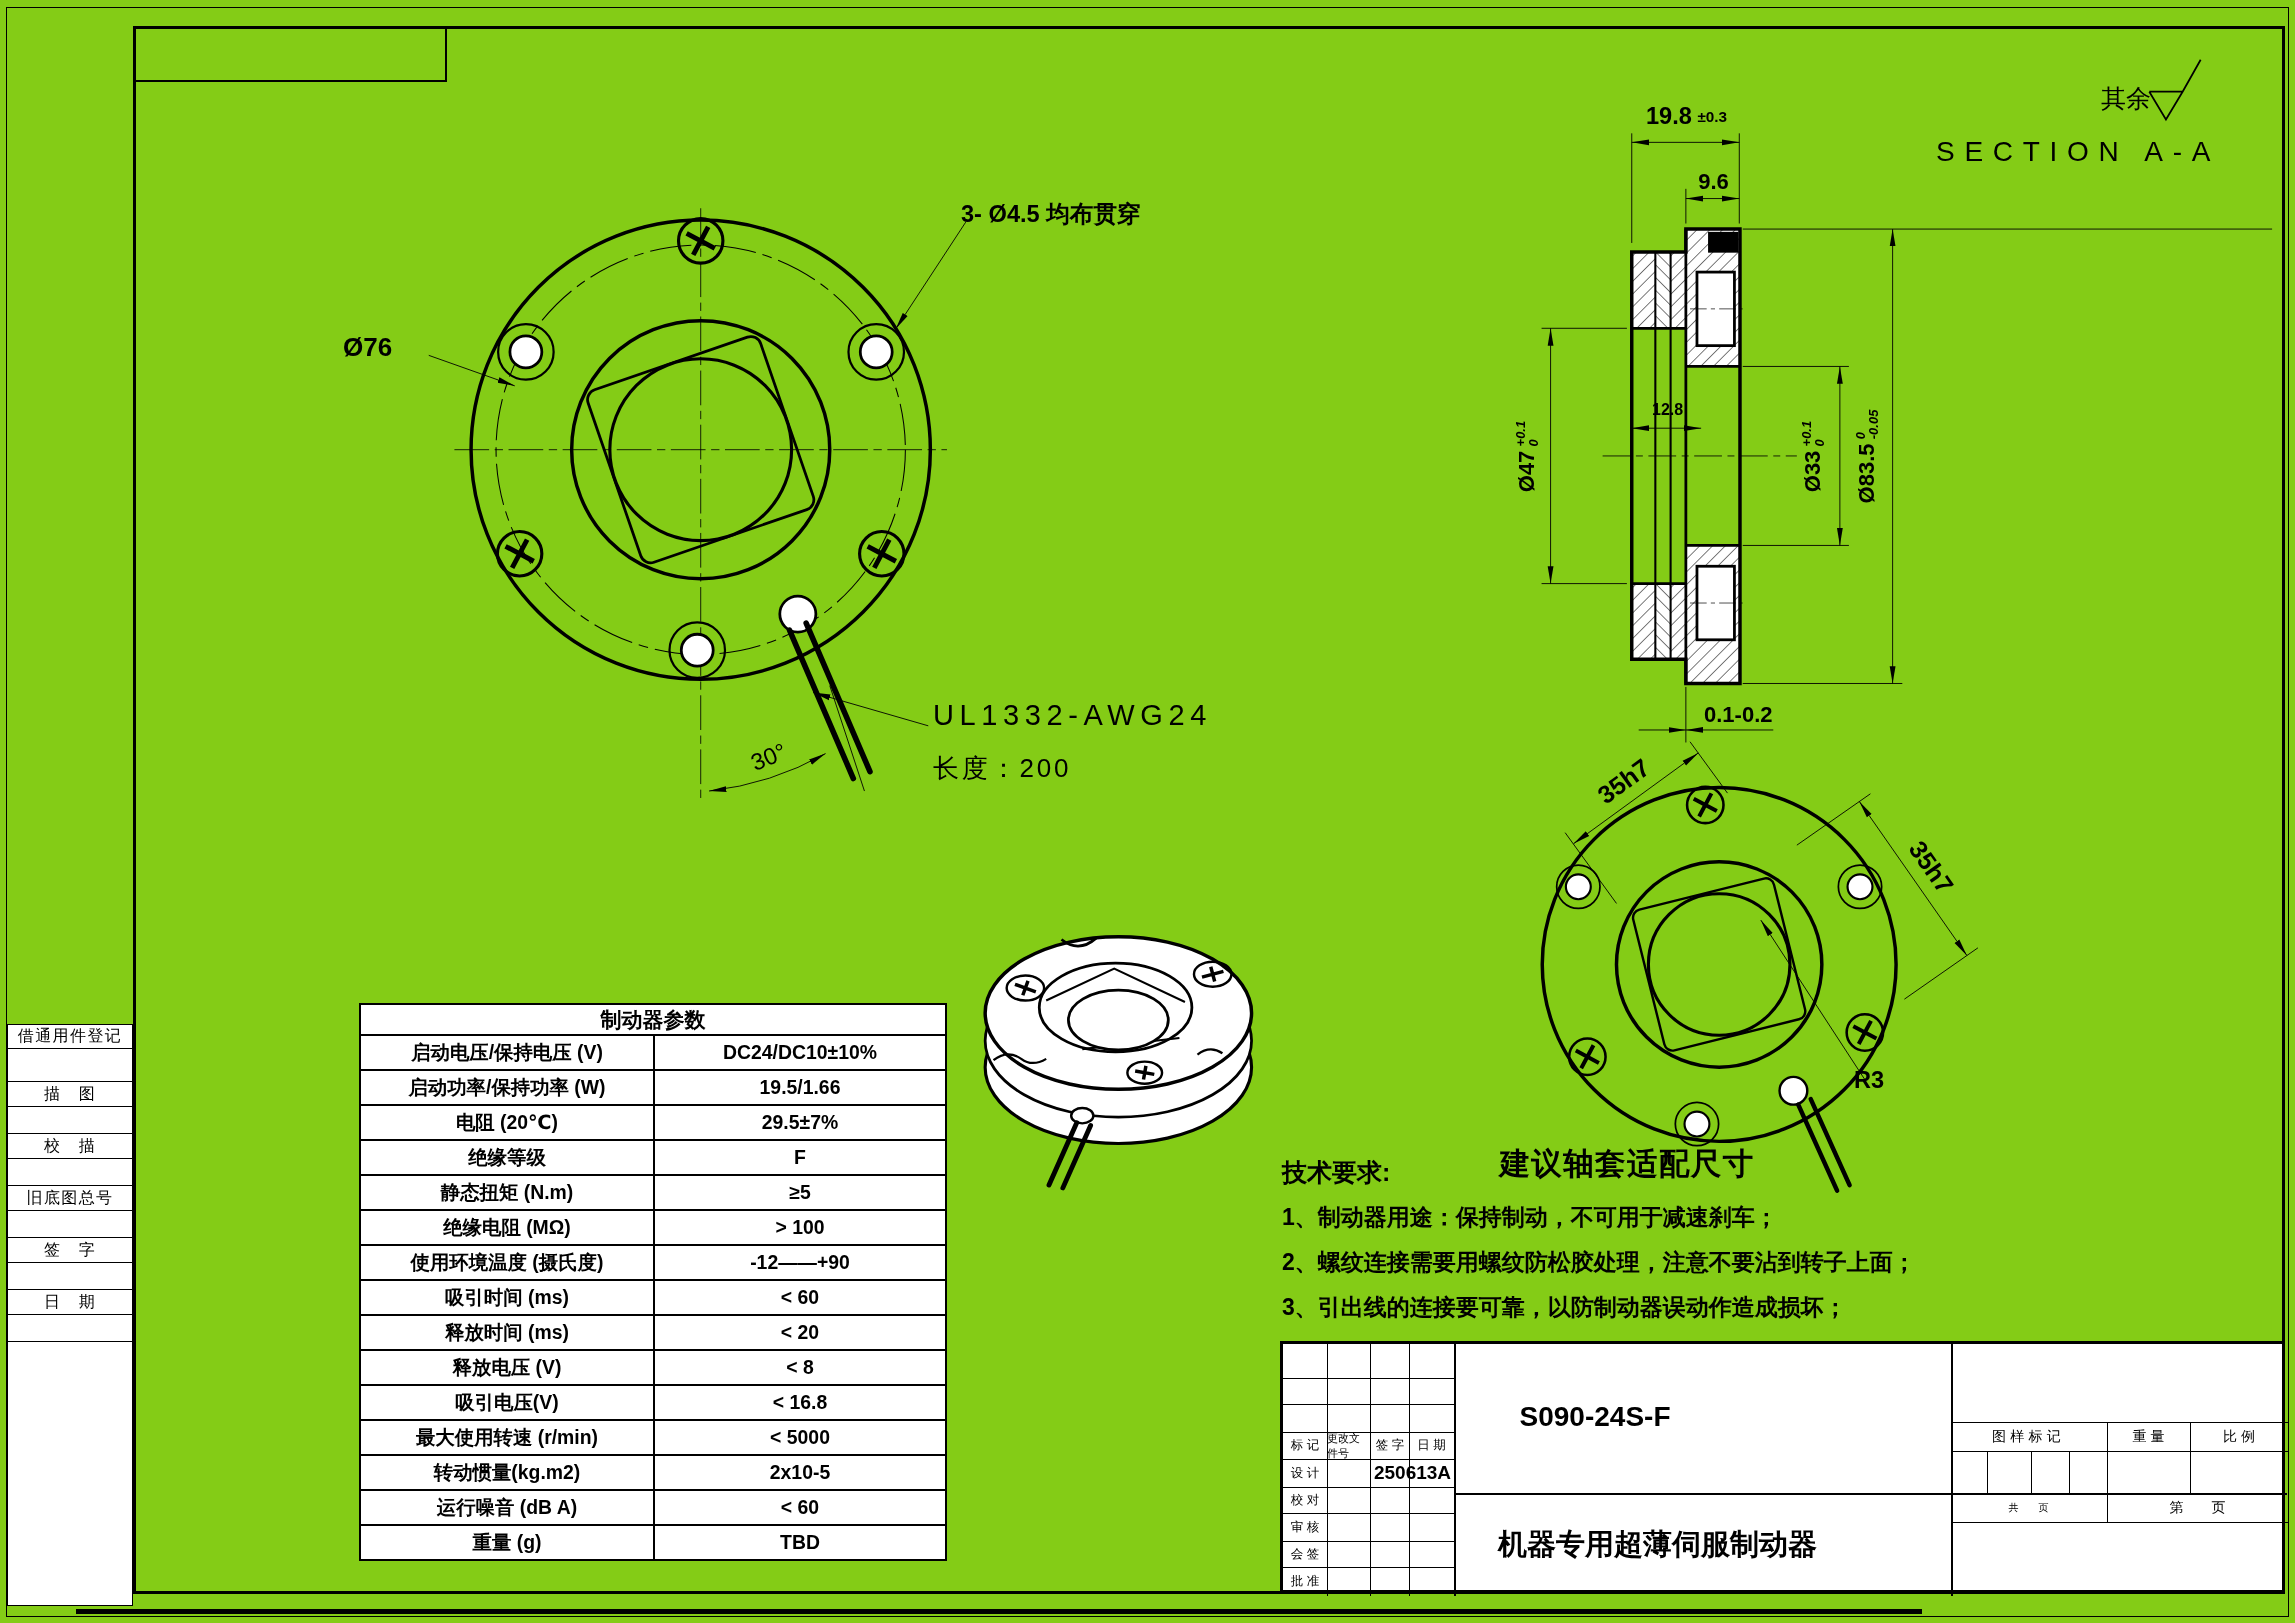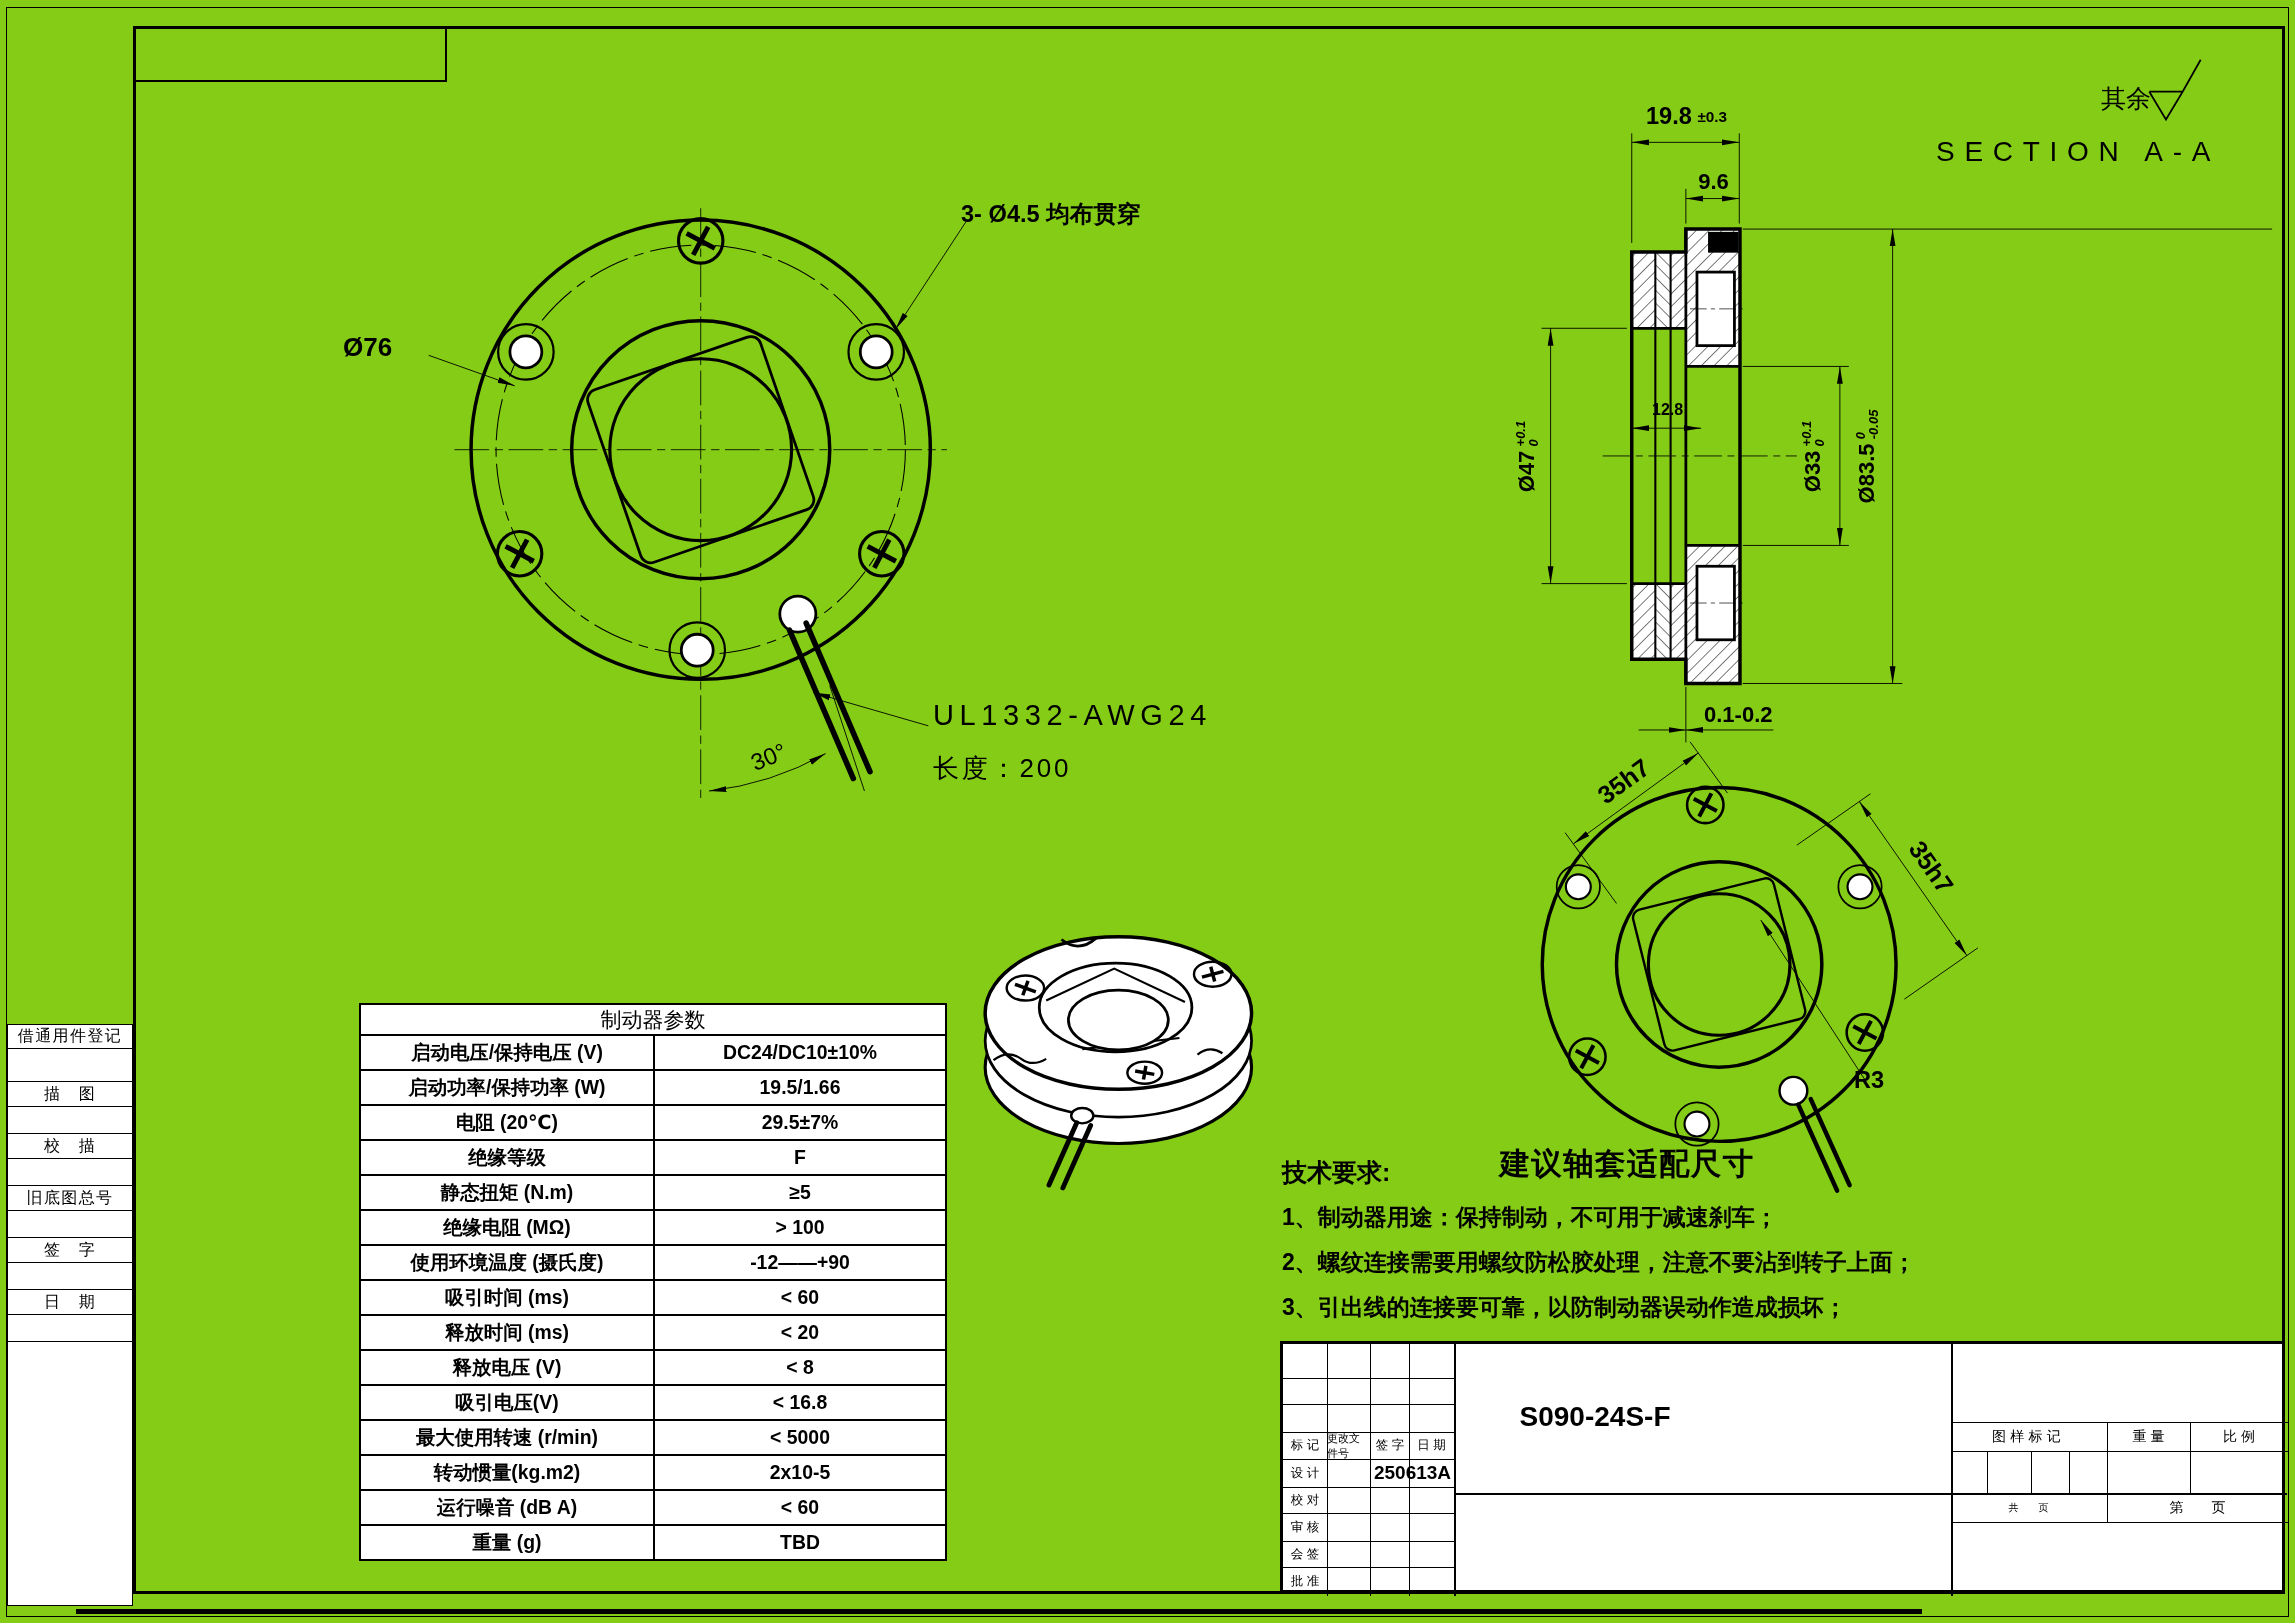--- a/index.html
+++ b/index.html
@@ -12,21 +12,21 @@
   .lbl{position:absolute;white-space:nowrap;color:#000;display:flex;align-items:center;justify-content:center}
   .b{font-weight:bold}
   .cad{letter-spacing:5.6px;font-weight:400}
   .dimrot{transform:rotate(-90deg)}
   .tolstack{display:inline-flex;flex-direction:column;font-size:13px;line-height:1.0;margin-left:4.2px;font-weight:bold}
   .tolsm{font-size:15.3px;margin-left:5.6px}
   
   #ptable{position:absolute;left:359px;top:1003px;width:588px;border:2.8px solid #000;background:#fff}
   .prow{display:flex;height:35px;border-top:2.1px solid #000;align-items:stretch}
   .phead{height:29px;border-top:none;display:flex;align-items:center;justify-content:center;
-         font-weight:normal;font-size:21px}
+         font-weight:bold;font-size:21px}
   .pl{width:294px;border-right:2.1px solid #000;display:flex;align-items:center;justify-content:center;
       font-size:19.4px;font-weight:bold}
   .pv{flex:1;display:flex;align-items:center;justify-content:center;font-size:19.4px;font-weight:bold}
   
   #tblock{position:absolute;left:1280px;top:1341px;width:1005px;height:252px;border:3.5px solid #000;background:#fff}
   #tblock .cell{position:absolute;display:flex;align-items:center;justify-content:center}
   
   #sbar{position:absolute;left:7px;top:1024px;width:126px;height:582px;border:1.4px solid #000;background:#fff}
   .sr{width:100%;border-bottom:1.4px solid #000;display:flex;align-items:center;justify-content:center;
       font-size:16px;letter-spacing:1.4px}
@@ -344,20 +344,21 @@
     <div class="cell" style="left:44px;top:88px;width:43px;height:27px;font-size:11px">更改文件号</div>
     <div class="cell" style="left:87px;top:88px;width:40px;height:27px;font-size:12.5px">签  字</div>
     <div class="cell" style="left:126px;top:88px;width:45px;height:27px;font-size:12.5px">日  期</div>
     <div class="cell" style="left:0;top:115px;width:44px;height:28px;font-size:12.5px">设  计</div>
     <div class="cell b" style="left:87px;top:115px;width:85px;height:28px;font-size:19px">250613A</div>
     <div class="cell" style="left:0;top:143px;width:44px;height:26px;font-size:12.5px">校  对</div>
     <div class="cell" style="left:0;top:169px;width:44px;height:28px;font-size:12.5px">审  核</div>
     <div class="cell" style="left:0;top:197px;width:44px;height:26px;font-size:12.5px">会  签</div>
     <div class="cell" style="left:0;top:223px;width:44px;height:28.5px;font-size:12.5px">批  准</div>
     <div class="cell b" style="left:173px;top:28px;width:278px;height:90px;font-size:28px">S090-24S-F</div>
+    <div class="cell b" style="left:187px;top:170px;width:375px;height:62px;font-size:29px">机器专用超薄伺服制动器</div>
     <div class="cell" style="left:668px;top:78px;width:155px;height:29px;font-size:14px;letter-spacing:4.2px">图样标记</div>
     <div class="cell" style="left:824px;top:78px;width:83px;height:29px;font-size:14px">重  量</div>
     <div class="cell" style="left:907px;top:78px;width:98px;height:29px;font-size:14px">比  例</div>
     <div class="cell" style="left:668px;top:149px;width:155px;height:29px;font-size:10px">共　　页</div>
     <div class="cell" style="left:824px;top:149px;width:181px;height:29px;font-size:14px">第　　页</div>
   </div>
 
   <div id="sbar">
     <div class="sr" style="height:24px">借通用件登记</div>
     <div class="srb" style="height:33px"></div>

